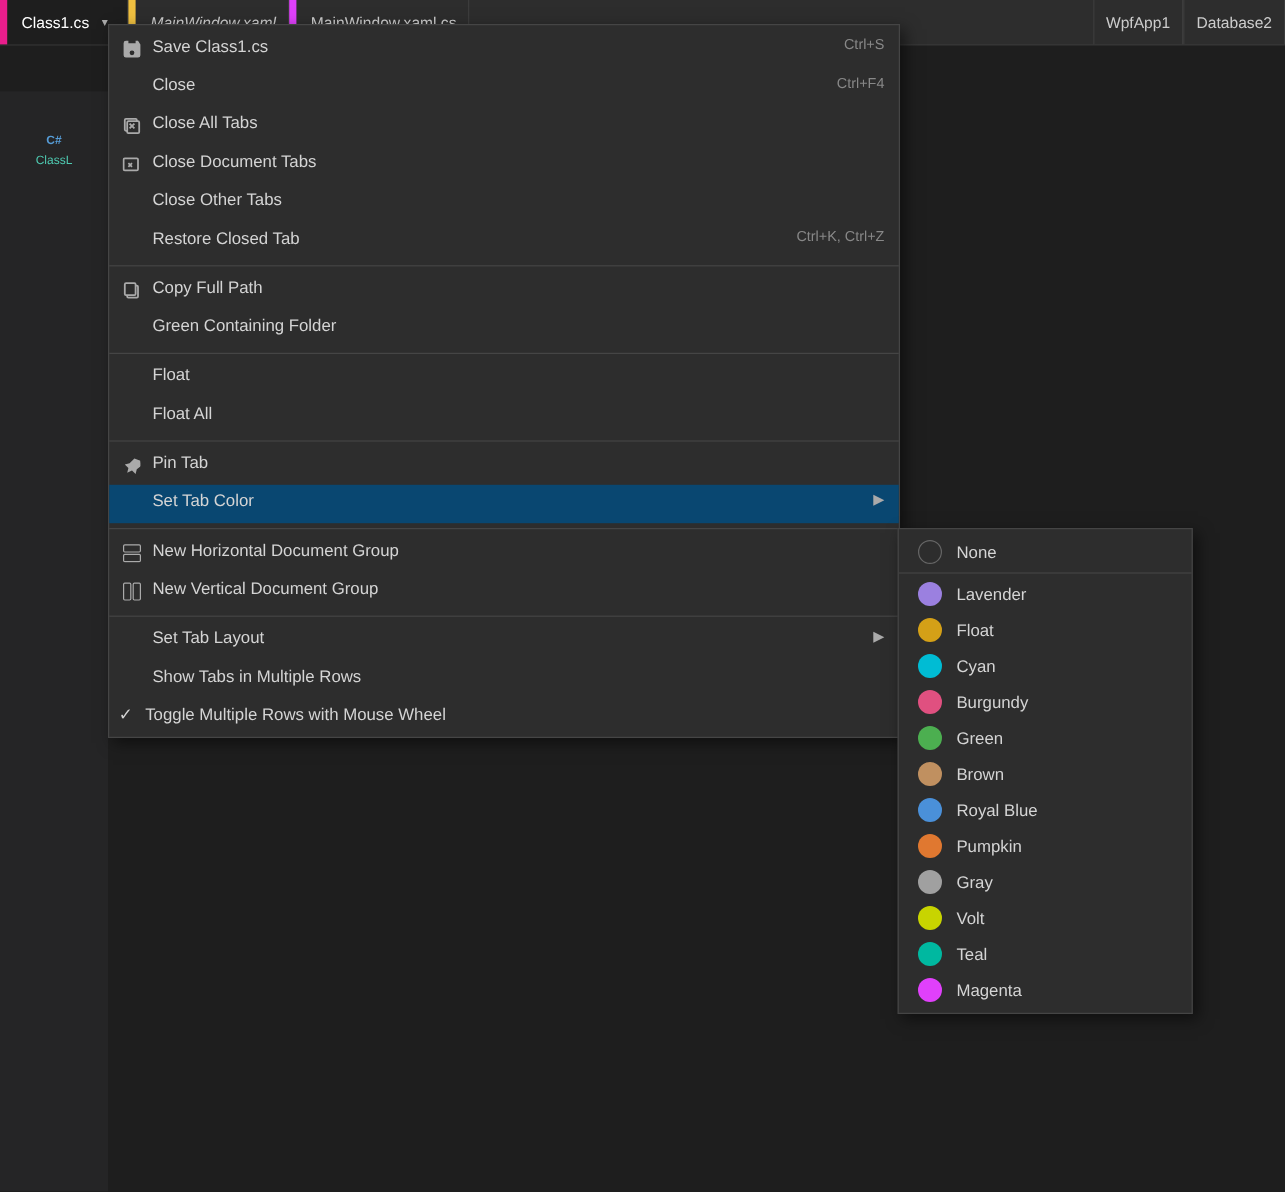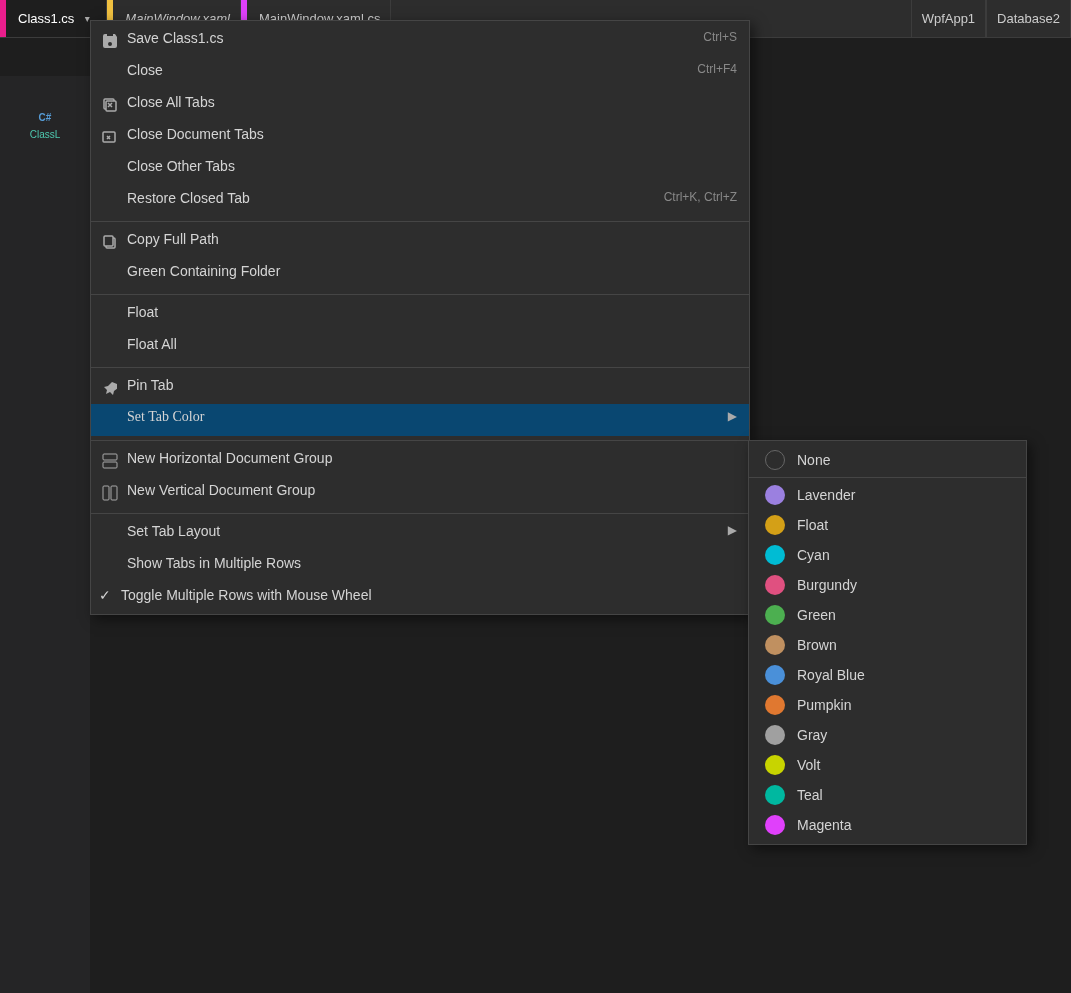--- a/index.html
+++ b/index.html
@@ -84,21 +84,20 @@
       display: flex;
       align-items: flex-start;
       padding: 5px 12px 5px 8px;
       cursor: pointer;
       position: relative;
       min-height: 28px;
       color: #d4d4d4;
     }
     .menu-item:hover, .menu-item.highlighted {
       background: #094771;
-      font-family: Liberation Serif, serif;
     }
     .menu-item .icon {
       width: 22px;
       height: 22px;
       margin-right: 6px;
       display: flex;
       align-items: center;
       justify-content: center;
       flex-shrink: 0;
       font-size: 13px;
@@ -126,21 +125,21 @@
       height: 1px;
       background: #454545;
       margin: 4px 0;
     }
 
     
     .color-submenu {
       position: absolute;
       top: 440px;
       left: 748px;
-      width: 279px;
+      width: 246px;
       background: #2d2d2d;
       border: 1px solid #454545;
       box-shadow: 4px 4px 12px rgba(0,0,0,0.5);
       z-index: 101;
       padding: 4px 0;
     }
     .color-item {
       display: flex;
       align-items: center;
       padding: 5px 16px;

